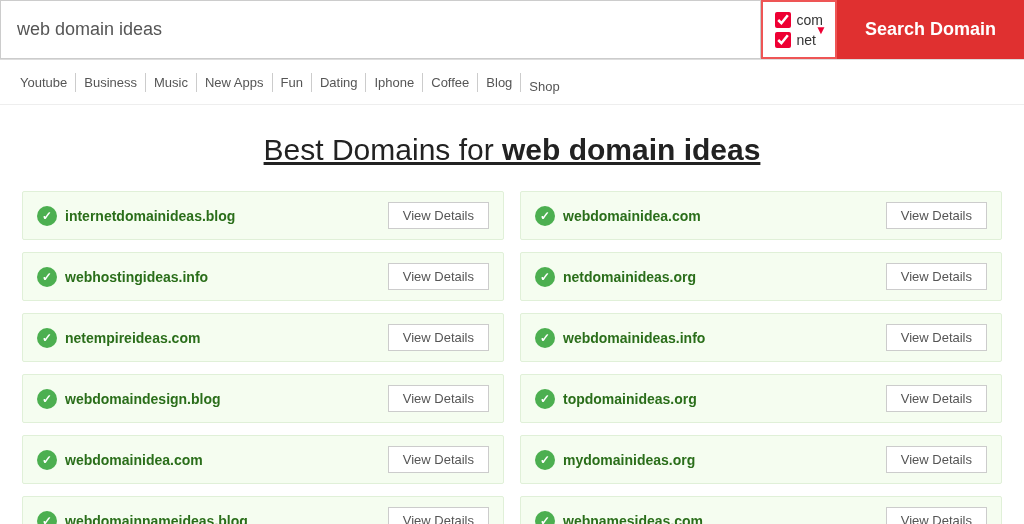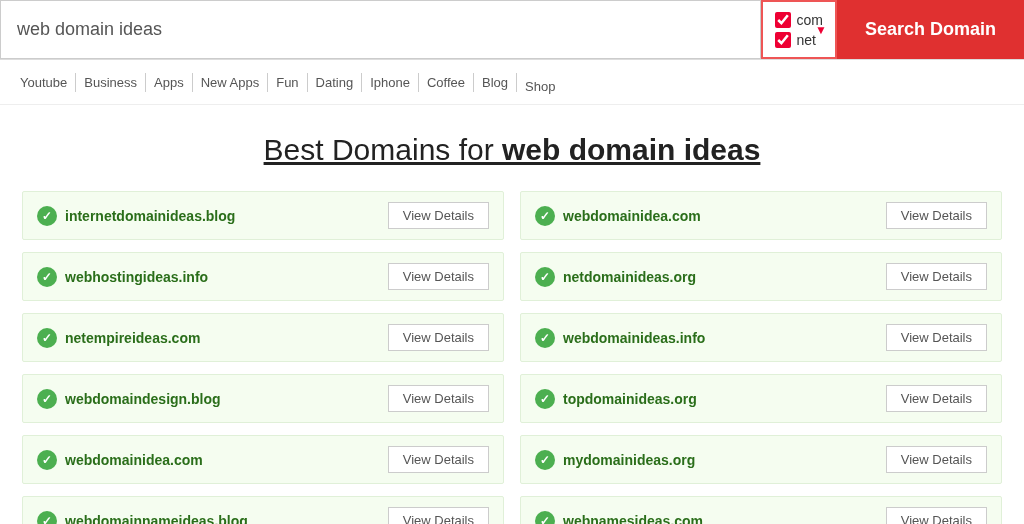--- a/index.html
+++ b/index.html
@@ -168,21 +168,21 @@
       <span>net</span>
     </label>
     <span class="tld-arrow">▼</span>
   </div>
   <button class="search-button">Search Domain</button>
 </div>
 
 <nav class="nav-bar">
   <span class="nav-item">Youtube</span>
   <span class="nav-item">Business</span>
-  <span class="nav-item">Apps</span>
+  <span class="nav-item">Music</span>
   <span class="nav-item">New Apps</span>
   <span class="nav-item">Fun</span>
   <span class="nav-item">Dating</span>
   <span class="nav-item">Iphone</span>
   <span class="nav-item">Coffee</span>
   <span class="nav-item">Blog</span>
   <span class="nav-item">Shop</span>
 </nav>
 
 <h1 class="main-title">

